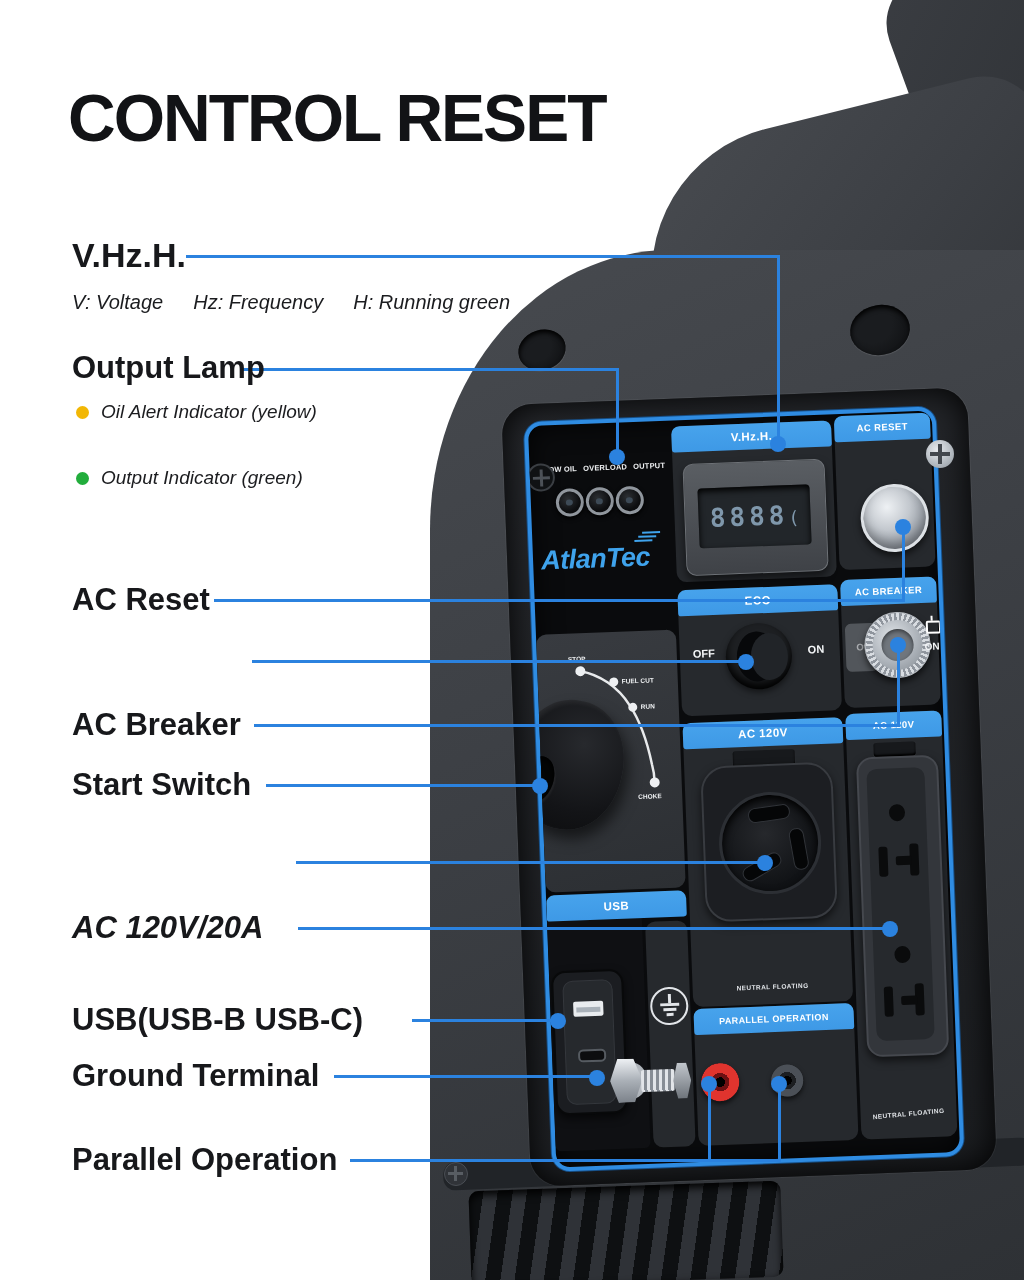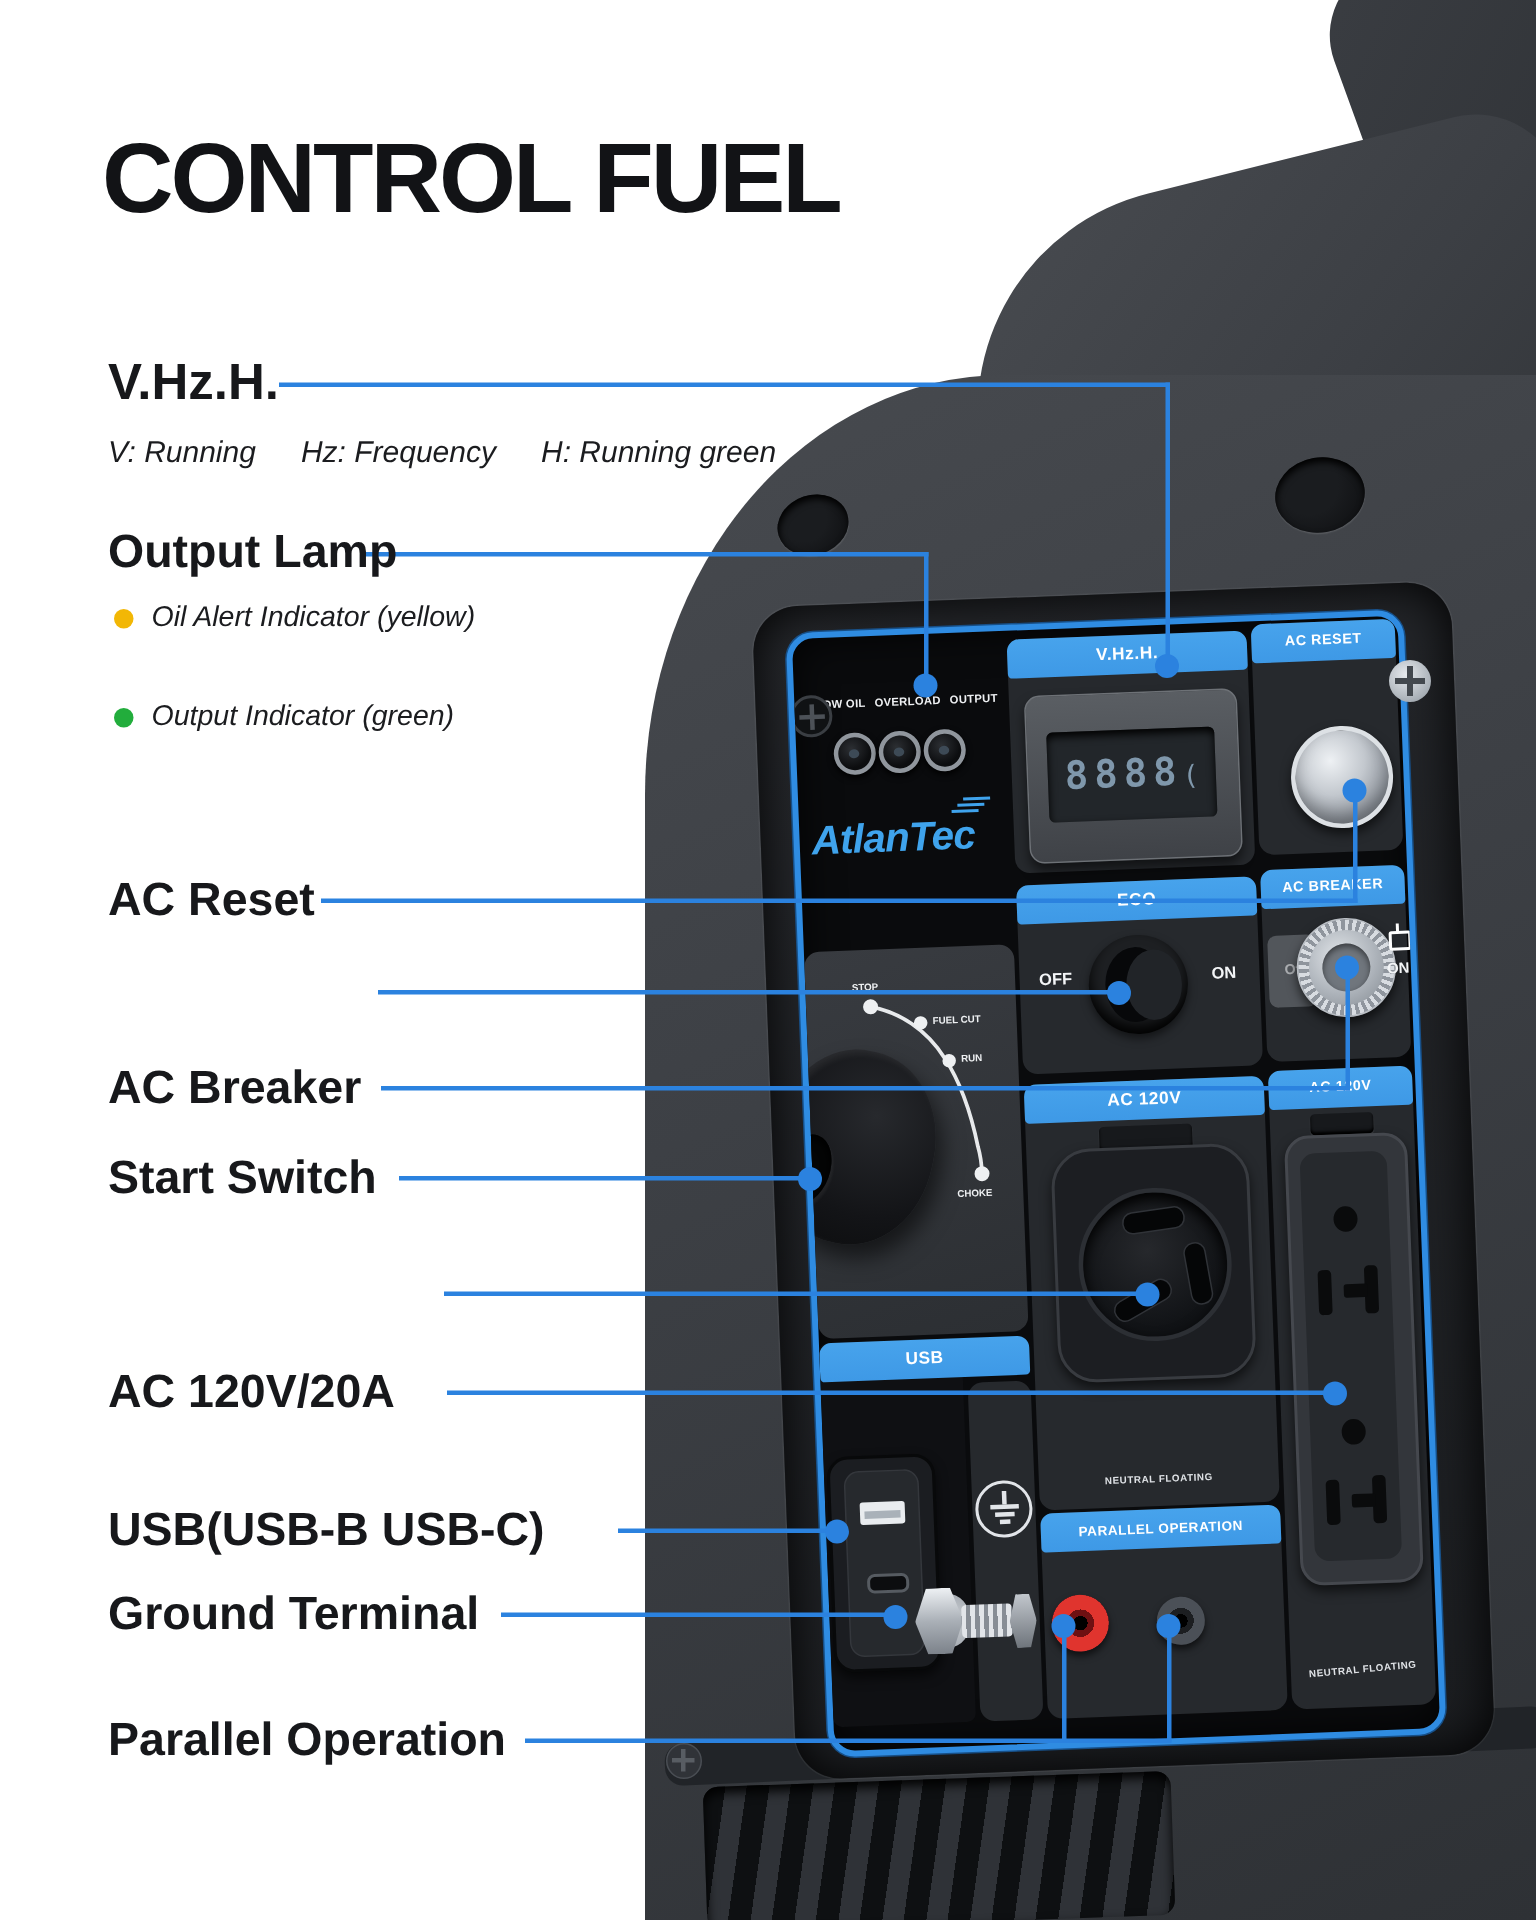--- a/index.html
+++ b/index.html
@@ -358,38 +358,38 @@
   <div class="dot" style="left:738px;top:654px;"></div>
   <div class="dot" style="left:890px;top:637px;"></div>
   <div class="dot" style="left:532px;top:778px;"></div>
   <div class="dot" style="left:757px;top:855px;"></div>
   <div class="dot" style="left:882px;top:921px;"></div>
   <div class="dot" style="left:550px;top:1013px;"></div>
   <div class="dot" style="left:589px;top:1070px;"></div>
   <div class="dot" style="left:701px;top:1076px;"></div>
   <div class="dot" style="left:771px;top:1076px;"></div>
 
-  <div class="abs title">CONTROL FUEL</div>
+  <div class="abs title">CONTROL RESET</div>
 
   <div class="lbl lbl-sm" style="top:236px;">V.Hz.H.</div>
   <div class="legend">
-    <span>V: Running</span><span>Hz: Frequency</span><span>H: Running green</span>
+    <span>V: Voltage</span><span>Hz: Frequency</span><span>H: Running green</span>
   </div>
 
   <div class="lbl" style="top:350px;">Output Lamp</div>
   <div class="bullet-row" style="top:400px;">
     <span class="bullet-dot" style="background: rgb(242, 183, 5);"></span>
     <span class="bullet-text">Oil Alert Indicator (yellow)</span>
   </div>
   <div class="bullet-row" style="top:466px;">
     <span class="bullet-dot" style="background: rgb(34, 173, 60);"></span>
     <span class="bullet-text">Output Indicator (green)</span>
   </div>
 
   <div class="lbl" style="top:582px;">AC Reset</div>
   <div class="lbl" style="top:707px;">AC Breaker</div>
   <div class="lbl" style="top:767px;">Start Switch</div>
-  <div class="lbl" style="top:910px;">AC 120V/20A</div>
+  <div class="lbl" style="top:910px;font-style:italic;">AC 120V/20A</div>
   <div class="lbl" style="top:1002px;">USB(USB-B USB-C)</div>
   <div class="lbl" style="top:1058px;">Ground Terminal</div>
   <div class="lbl" style="top:1142px;">Parallel Operation</div>
 
 </div>
 
 </body></html>

